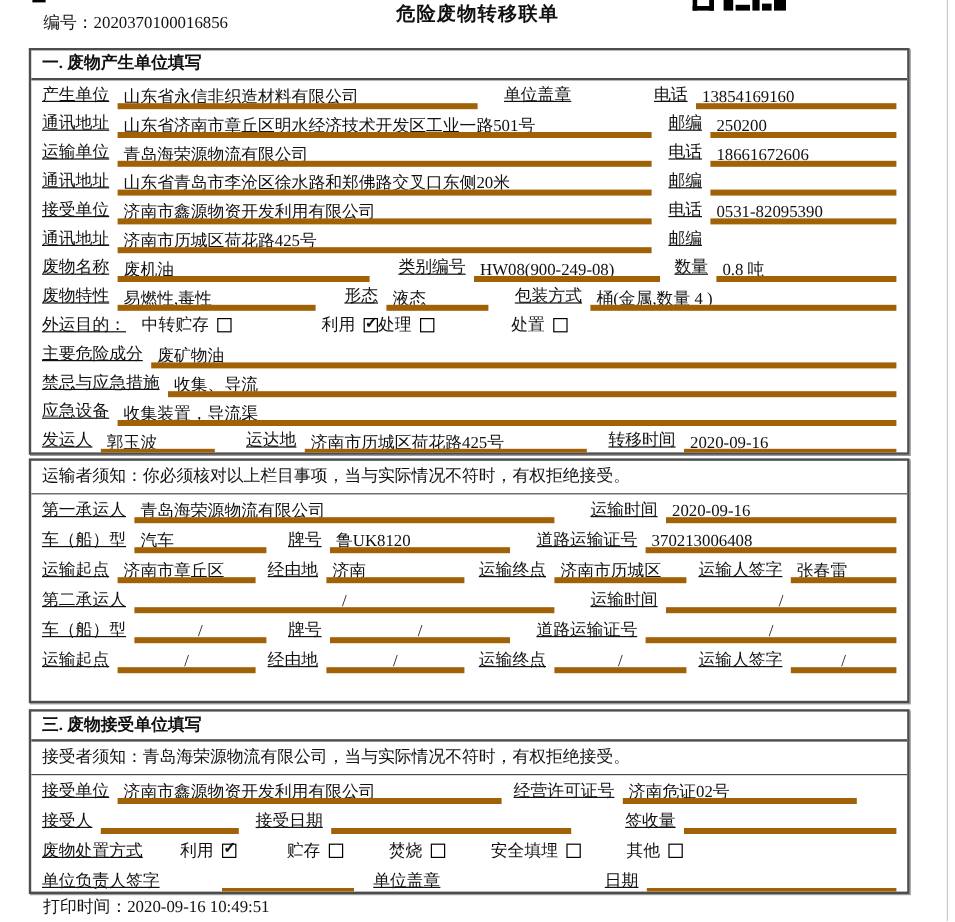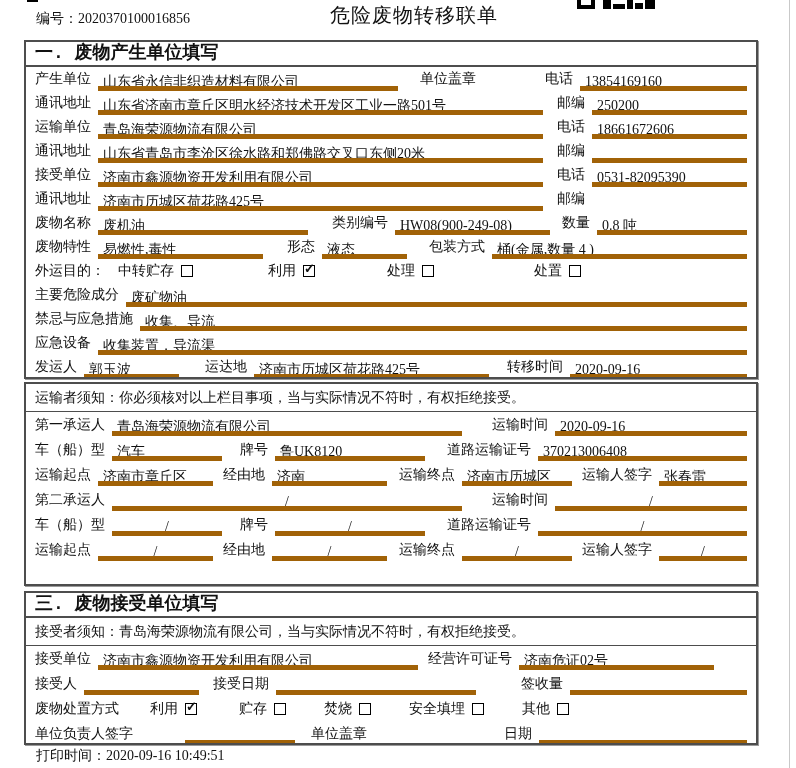--- a/index.html
+++ b/index.html
@@ -2,33 +2,33 @@
 <html><head>
 <meta charset="utf-8">
 <style>
   html,body{margin:0;padding:0;background:#fff;}
   .page{position:relative;width:796px;height:768px;background:#ffffff;overflow:hidden;
         font-family:"Liberation Serif","DejaVu Serif",serif;font-size:14px;color:#111;}
   .scan-edge{position:absolute;left:789px;top:0;width:1px;height:768px;background:#c9c9c9;}
   .top-mark{position:absolute;left:27px;top:0;width:11px;height:2px;background:#000;}
   .qr{position:absolute;left:577px;top:0;}
   .docno{position:absolute;left:36px;top:10px;white-space:nowrap;}
-  .title{position:absolute;left:330px;top:2px;font-size:20px;font-weight:normal;letter-spacing:1px;white-space:nowrap;}
+  .title{position:absolute;left:330px;top:2px;font-size:16px;font-weight:bold;letter-spacing:1px;white-space:nowrap;}
   .print{position:absolute;left:36px;top:747px;white-space:nowrap;}
   .box{position:absolute;left:24px;width:734px;border:2px solid #4d4d4d;background:#fff;
        box-shadow:1px 1px 0 #9a9a9a;box-sizing:border-box;overflow:hidden;}
   .box1{top:40px;height:339px;}
   .box2{top:382px;height:204px;}
   .box3{top:591px;height:154px;}
   .heading{height:23px;line-height:23px;border-bottom:2px solid #4d4d4d;padding-left:9px;
-           font-family:Liberation Mono, monospace;font-weight:bold;font-size:18px;}
+           font-family:Liberation Serif, serif;font-weight:bold;font-size:14px;}
   .notice{height:27px;line-height:27px;border-bottom:1px solid #4d4d4d;padding-left:9px;white-space:nowrap;}
   .row{display:flex;align-items:center;height:24px;padding:0 9px;white-space:nowrap;}
   .box2 .row,.box3 .row{height:25px;}
-  .lbl{flex:none;margin-right:7px;}
+  .lbl{flex:none;margin-right:7px;text-decoration:underline;}
   .u{display:inline-block;flex:none;border-bottom:5px solid #a16207;height:19px;line-height:19px;
      padding:0 5px;transform:translateY(2px);overflow:hidden;box-sizing:border-box;}
   .fill{flex:1 1 auto;}
   .c{text-align:center;}
   .opt{display:inline-flex;align-items:center;flex:none;}
   .cb{display:inline-block;width:12px;height:12px;border:1px solid #000;margin-left:7px;
       position:relative;flex:none;box-sizing:border-box;}
   .cb.checked::after{content:"\2713";position:absolute;top:-5px;left:0;font-size:13px;font-weight:bold;}
 </style>
 </head>
@@ -120,25 +120,25 @@
     <div class="row">
       <span class="lbl">外运目的：</span>
       <span class="opt" style="margin-left:6px">
         <span>中转贮存</span>
         <span class="cb"></span>
       </span>
       <span class="opt" style="margin-left:75px">
         <span>利用</span>
         <span class="cb checked"></span>
       </span>
-      <span class="opt" style="margin-left:72px">
+      <span class="opt" style="">
         <span>处理</span>
         <span class="cb"></span>
       </span>
-      <span class="opt" style="margin-left:100px">
+      <span class="opt" style="margin-left:64px">
         <span>处置</span>
         <span class="cb"></span>
       </span>
     </div>
 
     <div class="row">
       <span class="lbl">主要危险成分</span>
       <span class="u fill">废矿物油</span>
     </div>
 

